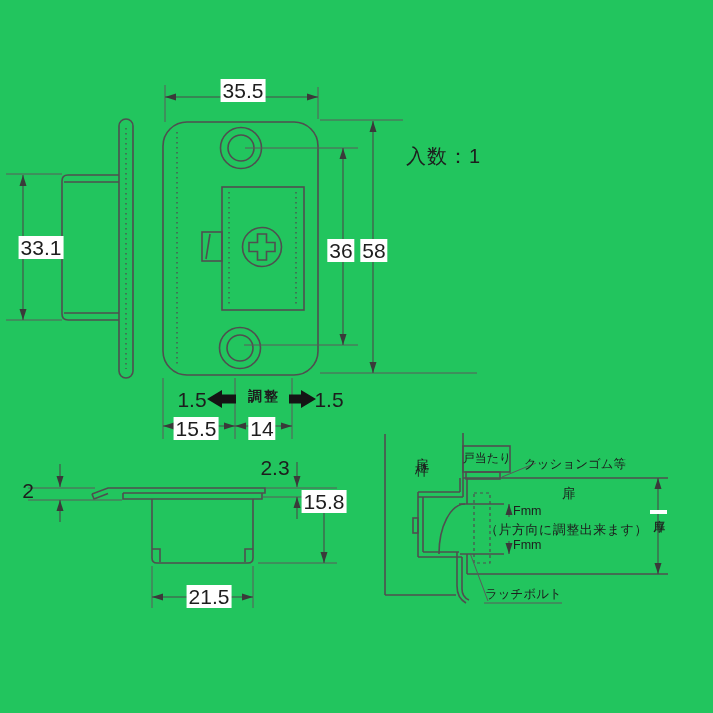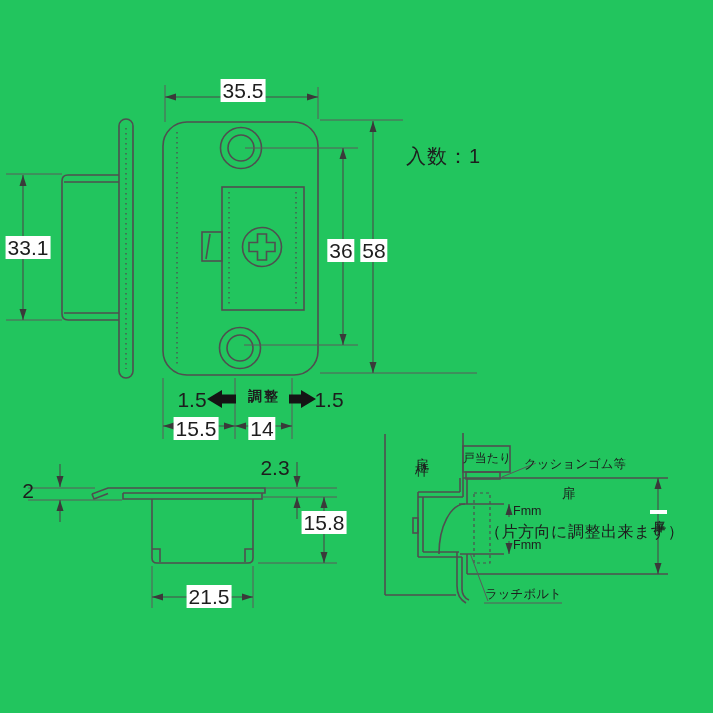--- a/index.html
+++ b/index.html
@@ -11,21 +11,21 @@
   .draw .dash2{stroke-dasharray:3,3;stroke-width:1.2;}
   .dimg line{stroke:#4a4a4a;stroke-width:1.1;fill:none;}
   .extg line{stroke:#5a5a5a;stroke-width:1;fill:none;}
   .lbl{position:absolute;color:#1d1d1d;white-space:nowrap;line-height:1.1;}
   .c{transform:translateX(-50%);}
   .num{font-size:21px;}
   .wb{background:#fff;padding:0 2px;}
   .cjk{font-size:20px;letter-spacing:1px;}
   .adj{font-size:14px;font-weight:600;letter-spacing:2px;}
   .sm{font-size:12.5px;}
-  .xs{font-size:16px;letter-spacing:0.5px;}
+  .xs{font-size:13px;letter-spacing:0.5px;}
   .vert{writing-mode:vertical-rl;text-orientation:upright;}
 </style>
 </head>
 <body>
 
 <div class="stage">
   <svg width="713" height="713" viewBox="0 0 713 713">
     <defs>
       <marker id="ah" viewBox="0 0 13 9" refX="12" refY="4.5" markerWidth="13" markerHeight="9" markerUnits="userSpaceOnUse" orient="auto-start-reverse">
         <path d="M1,1 L12,4.5 L1,8 Z" fill="#3a3a3a" stroke="none"></path>
@@ -136,31 +136,31 @@
     <g>
       <polygon points="207,399 222,390 222,394.5 236,394.5 236,403.5 222,403.5 222,408" fill="#141414"></polygon>
     </g>
     <g>
       <polygon points="316,399 301,390 301,394.5 289,394.5 289,403.5 301,403.5 301,408" fill="#141414"></polygon>
     </g>
   </svg>
 
   <div class="lbl num wb c" style="left:243px;top:79px">35.5</div>
   <div class="lbl cjk" style="left:406px;top:145px">入数：1</div>
-  <div class="lbl num wb c" style="left:28px;top:236px">33.1</div>
+  <div class="lbl num wb c" style="left:41px;top:236px">33.1</div>
   <div class="lbl num wb c" style="left:341px;top:239px">36</div>
   <div class="lbl num wb c" style="left:374px;top:239px">58</div>
   <div class="lbl num c" style="left:192px;top:388px">1.5</div>
   <div class="lbl adj c" style="left:264px;top:389px">調整</div>
   <div class="lbl num c" style="left:329px;top:388px">1.5</div>
   <div class="lbl num wb c" style="left:196px;top:417px">15.5</div>
   <div class="lbl num wb c" style="left:262px;top:417px">14</div>
   <div class="lbl num c" style="left:275px;top:456px">2.3</div>
   <div class="lbl num c" style="left:28px;top:479px">2</div>
-  <div class="lbl num wb c" style="left:324px;top:511px">15.8</div>
+  <div class="lbl num wb c" style="left:324px;top:490px">15.8</div>
   <div class="lbl num wb c" style="left:209px;top:585px">21.5</div>
   <div class="lbl vert" style="left:414px;top:446px;font-size:14px;letter-spacing:6px">扉枠</div>
   <div class="lbl c" style="left:487px;top:452px;font-size:12px">戸当たり</div>
   <div class="lbl sm" style="left:524px;top:458px">クッションゴム等</div>
   <div class="lbl" style="left:562px;top:487px;font-size:13.5px">扉</div>
   <div class="lbl sm" style="left:513px;top:505px">Fmm</div>
   <div class="lbl xs" style="left:485px;top:523px">（片方向に調整出来ます）</div>
   <div class="lbl sm" style="left:513px;top:539px">Fmm</div>
   <div class="lbl vert wb" style="left:650px;top:510px;font-size:12px;letter-spacing:2px">扉厚</div>
   <div class="lbl sm" style="left:485px;top:588px">ラッチボルト</div>

